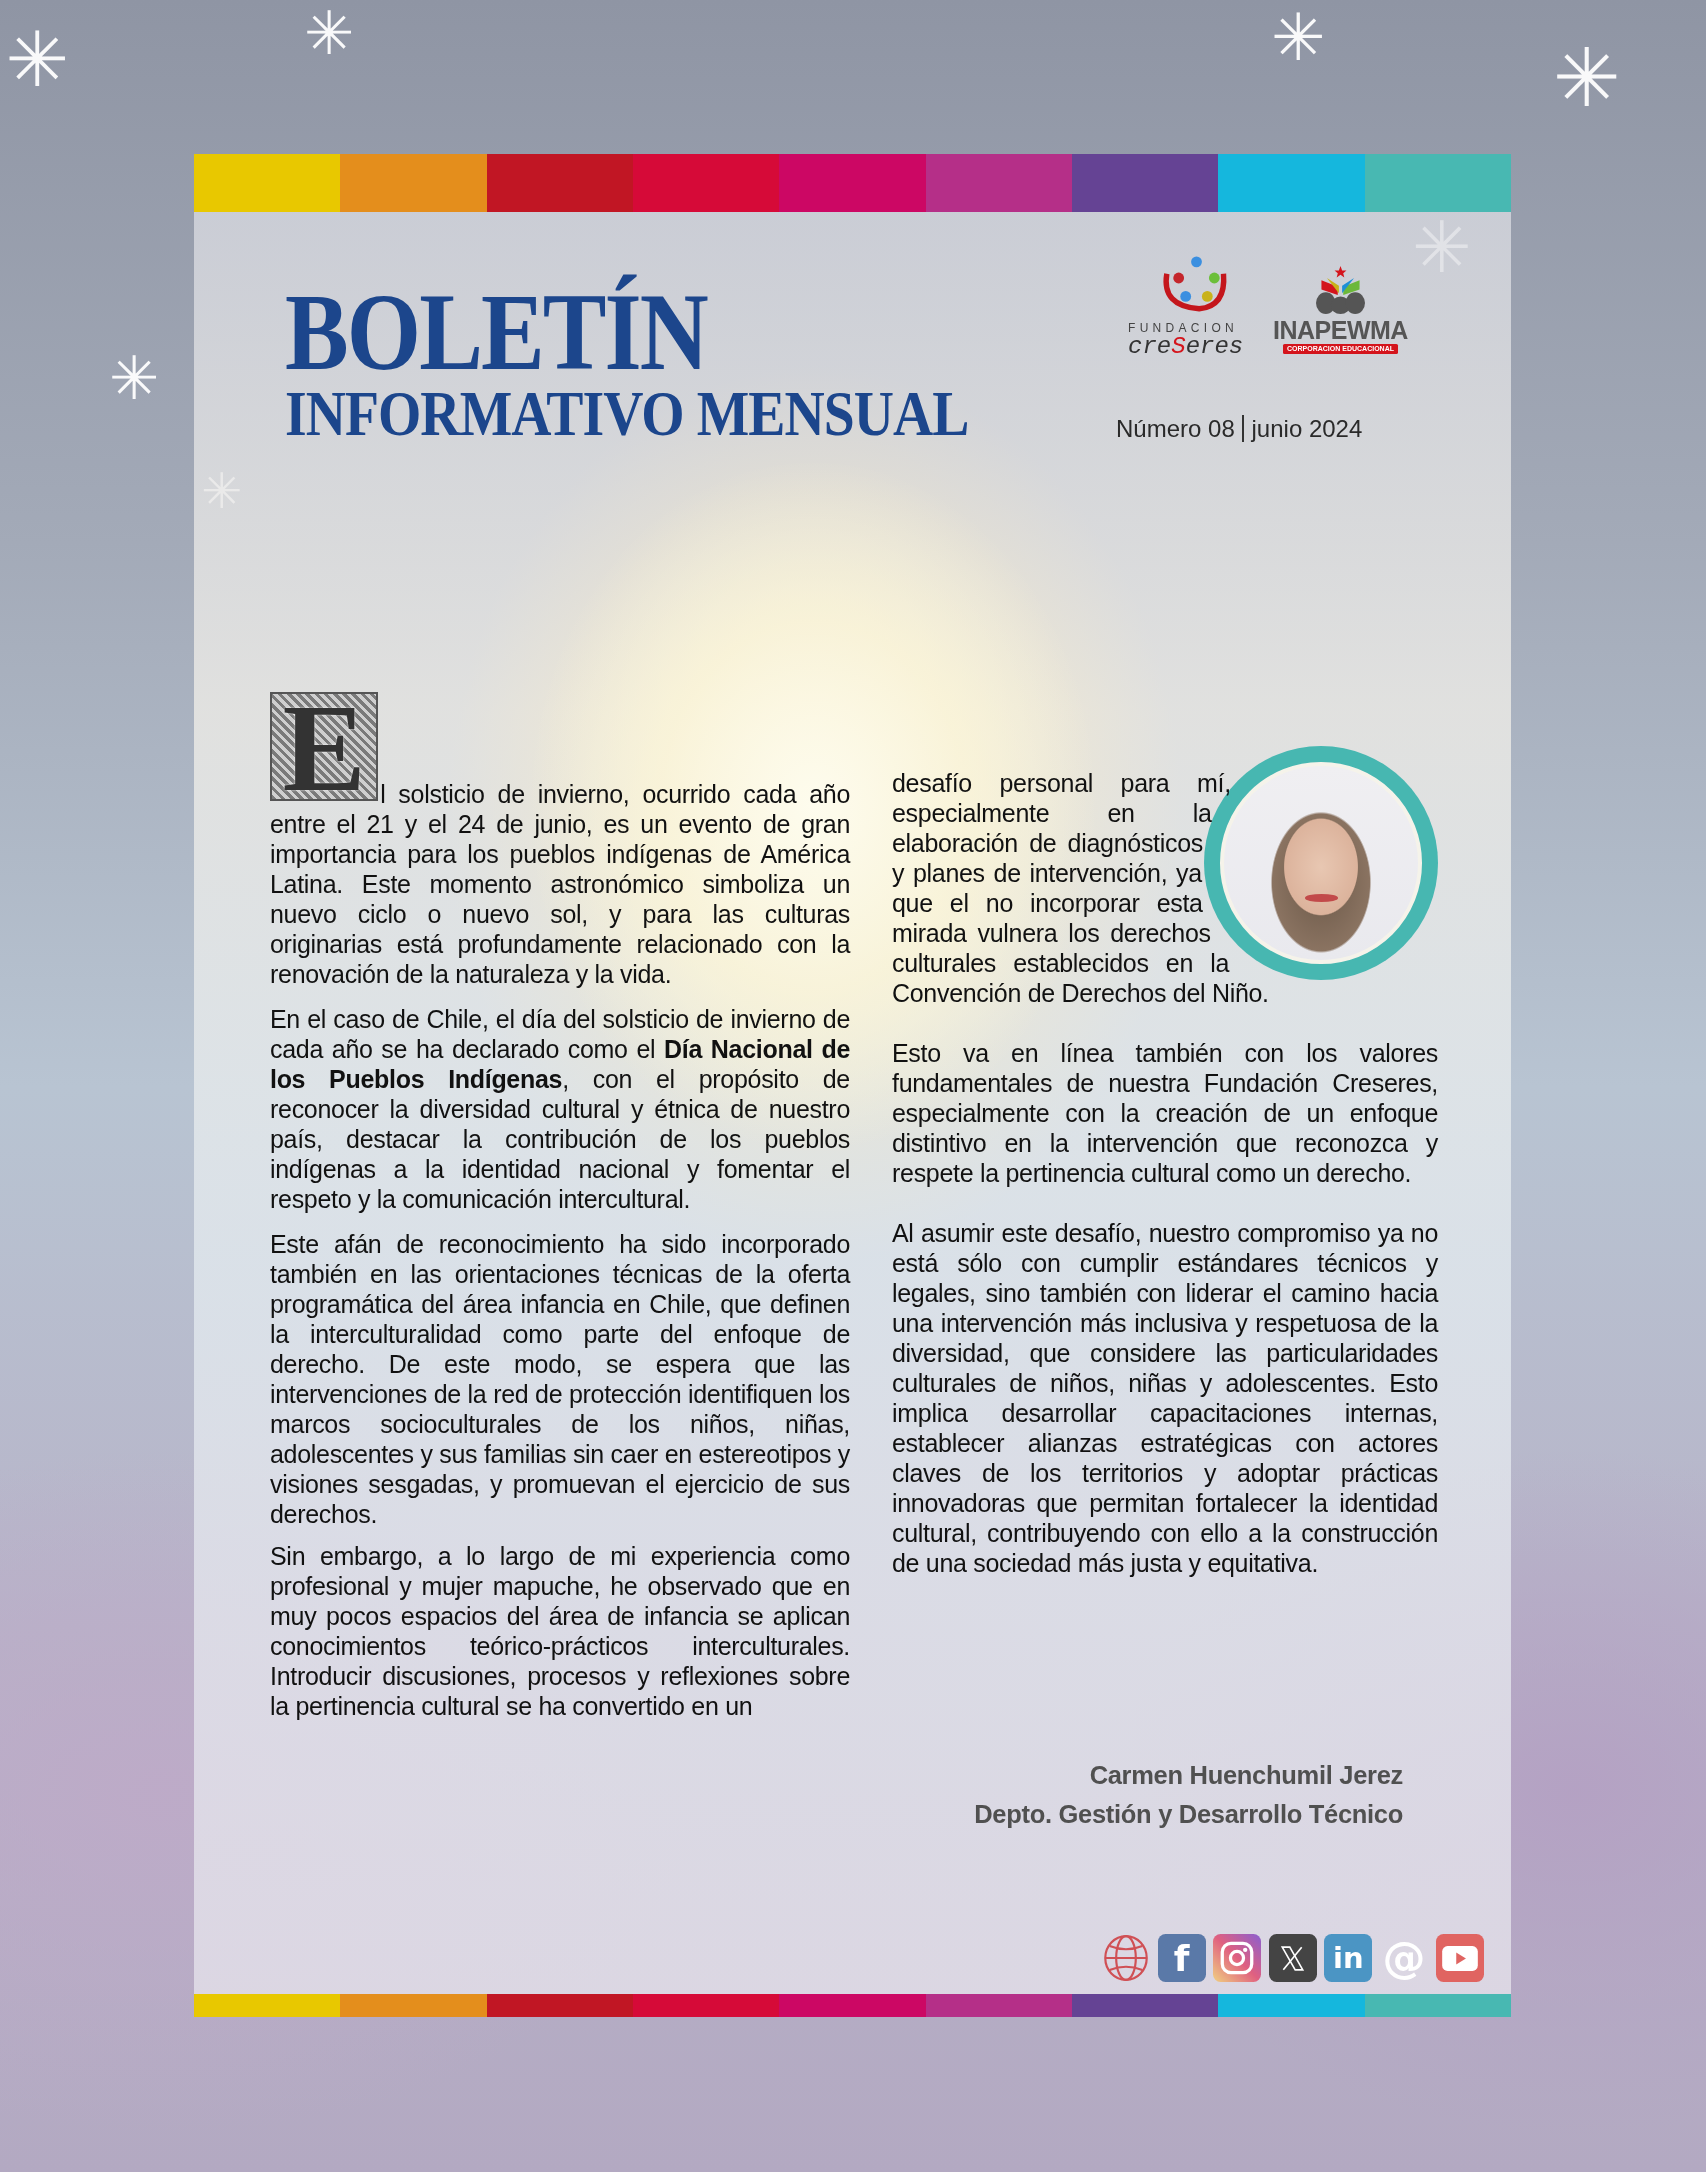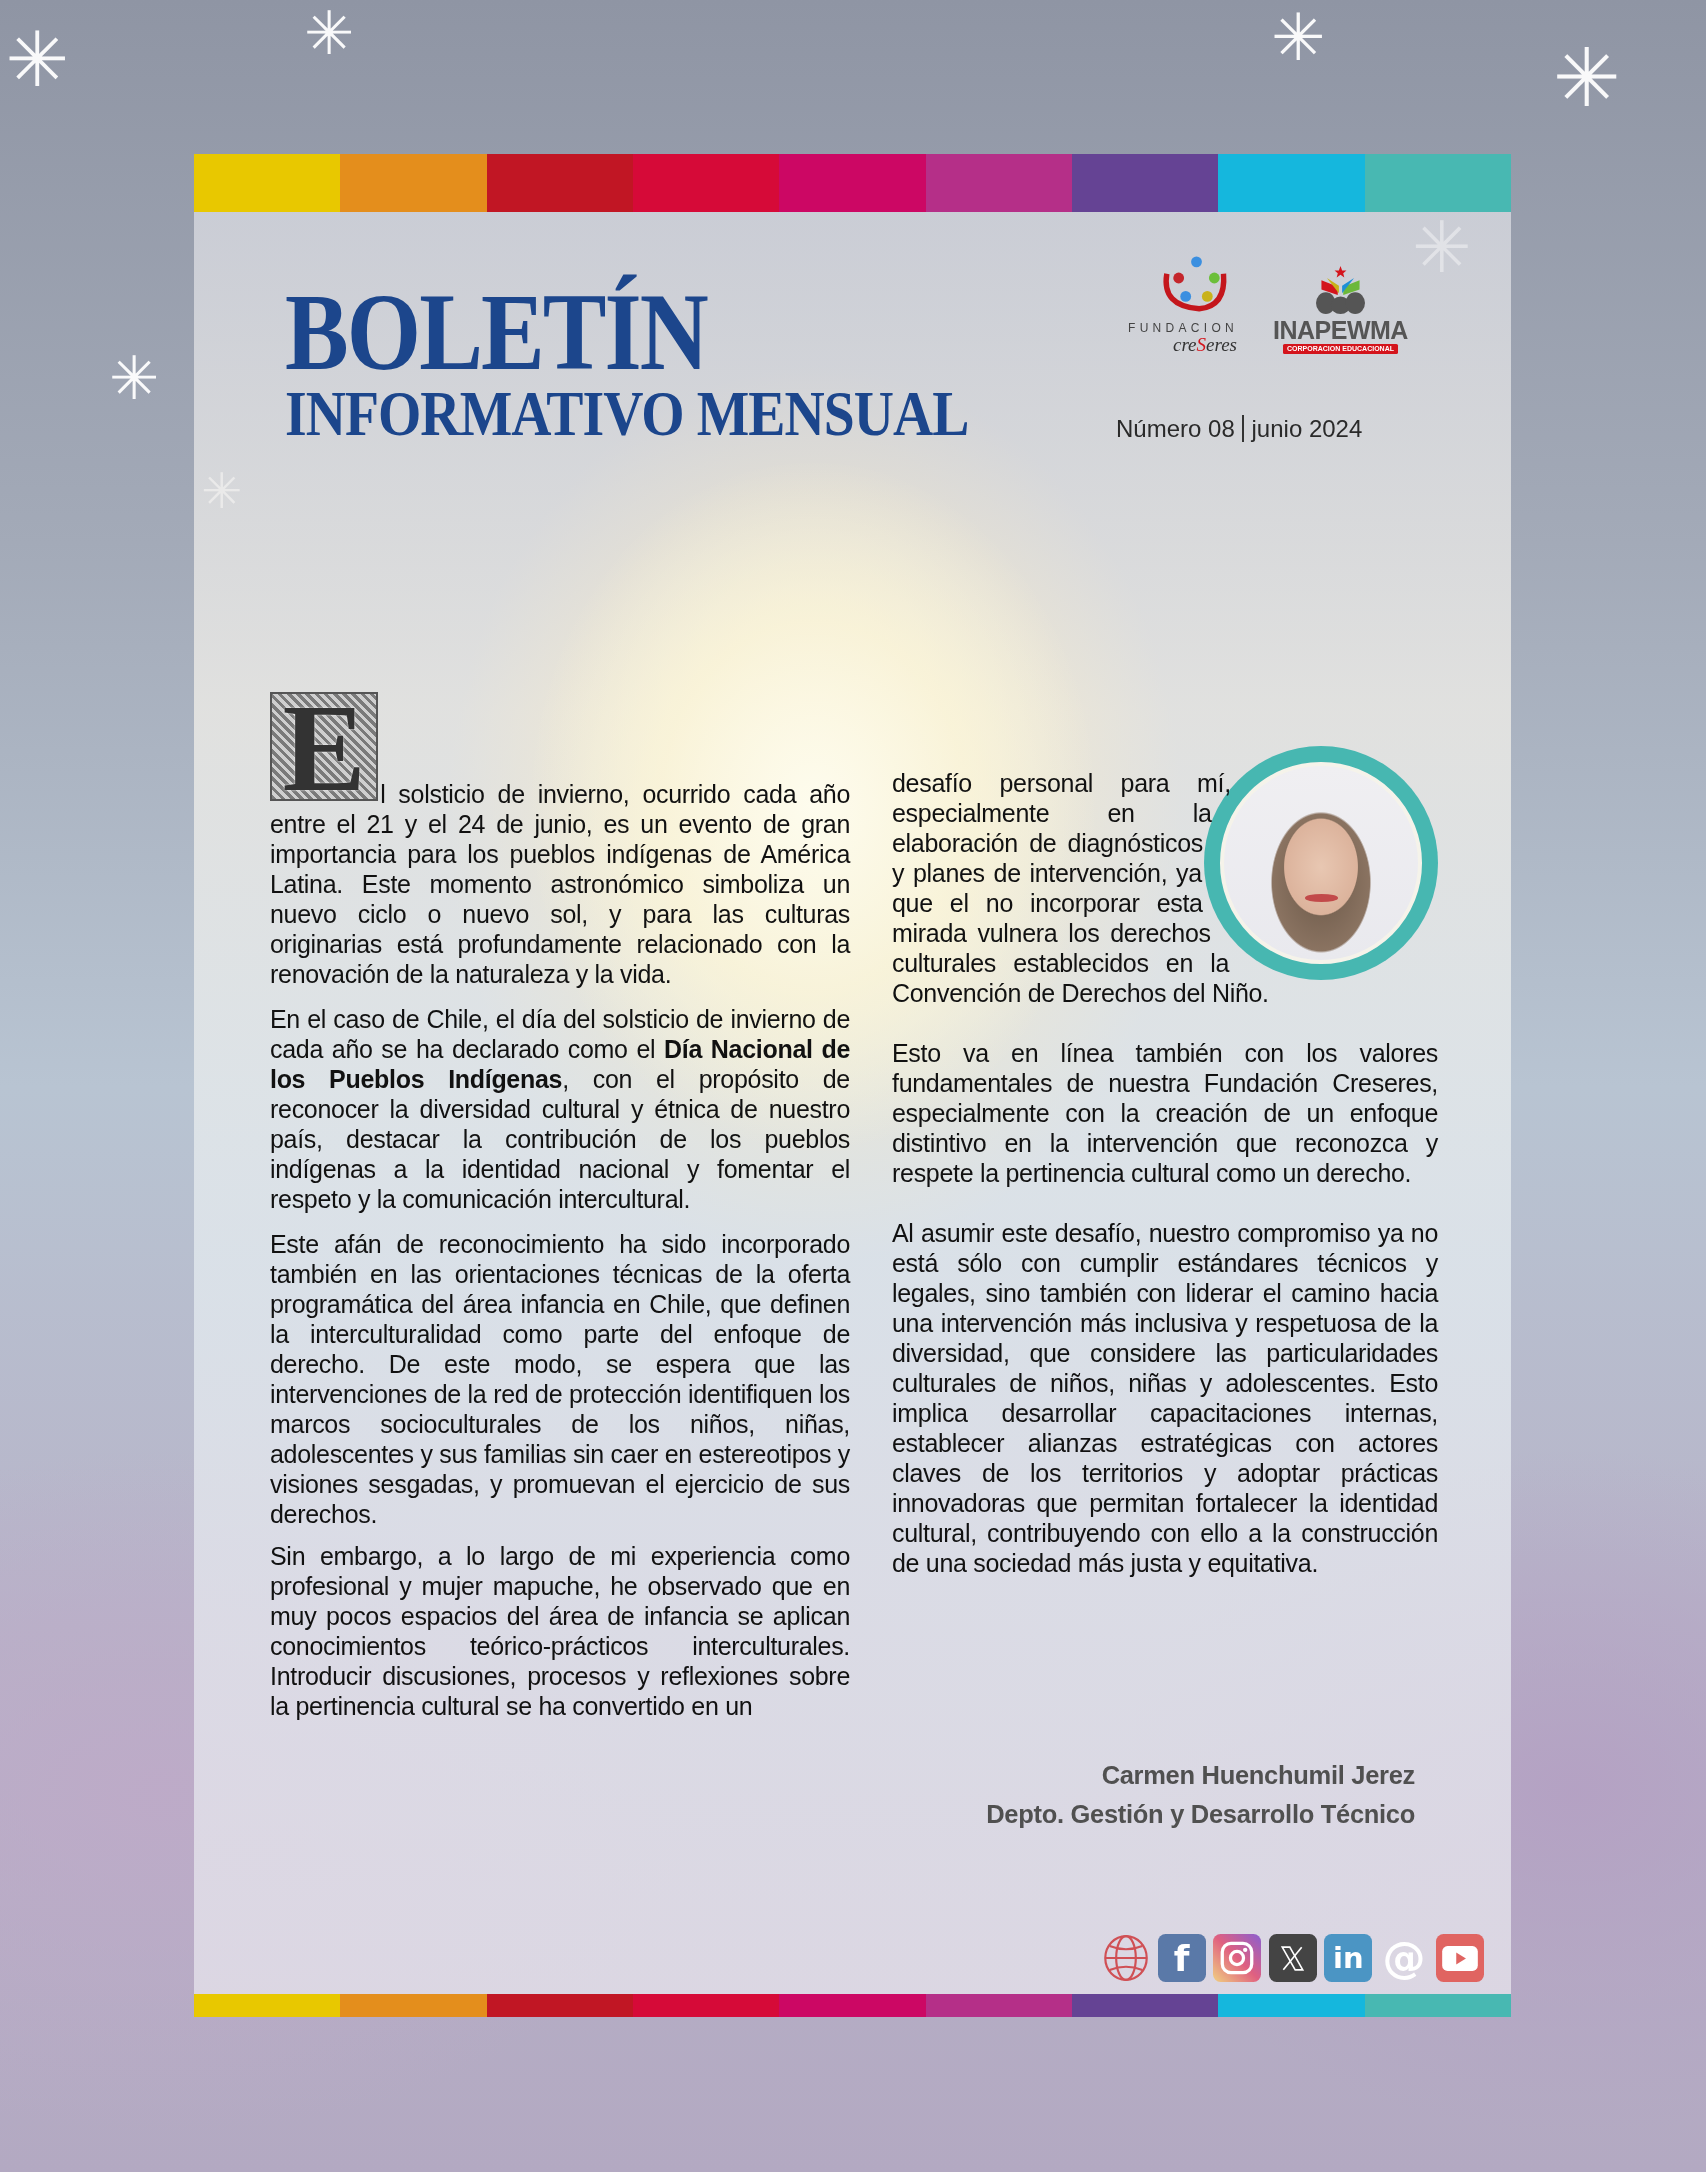--- a/index.html
+++ b/index.html
@@ -41,21 +41,21 @@
   .issue {
     position: absolute; left: 922px; top: 261px;
     font-size: 24px; color: #2a2a2a; white-space: nowrap;
   }
   .issue .sep { display: inline-block; width: 1.6px; height: 27px; background: #333; margin: 0 7.6px; vertical-align: -5.4px; }
 
   .logo { position: absolute; }
   .logo-creseres { left: 934px; top: 98px; width: 109px; height: 109px; text-align: right; }
   .logo-inapewma { left: 1073px; top: 111px; width: 147px; height: 92px; text-align: center; }
   .creseres-fund { font-size: 12px; letter-spacing: 4.3px; color: #444; margin-top: 2.2px; }
-  .creseres-name { font-family: Liberation Serif, serif; font-style: italic; font-size: 19px; color: #333; line-height: 1; }
+  .creseres-name { font-family: Liberation Mono, monospace; font-style: italic; font-size: 24px; color: #333; line-height: 1; }
   .creseres-name b { color: #d4141c; font-weight: normal; }
   .inapewma-name { font-weight: bold; font-size: 25px; color: #555; line-height: 1; margin-top: 2.2px; letter-spacing: -0.5px; }
   .inapewma-tag { display: inline-block; background: #d4141c; color: #fff; font-size: 7px; padding: 1.6px 4.3px; border-radius: 1.6px; font-weight: bold; }
 
   .banner {
     position: absolute; left: 0; top: 358px; width: 1244px; height: 142px;
     background: #47b7b1; border-radius: 0 14px 14px 0;
   }
   .banner-kicker, .banner-title {
     position: absolute; left: 98px; color: #ffffff;
@@ -96,21 +96,21 @@
     width: 100%; height: 100%; border-radius: 50%; border: 4.3px solid #f5f3ea;
     background:
       radial-gradient(ellipse 52px 68px at 50% 52%, #e8c7b2 0%, #dcb39c 70%, rgba(0,0,0,0) 72%),
       radial-gradient(ellipse 81px 114px at 50% 60%, #6b5848 0%, #8a7361 60%, rgba(0,0,0,0) 62%),
       linear-gradient(180deg, #f0eff2 0%, #e9e9ee 100%);
     position: relative; overflow: hidden;
   }
   .lips { position: absolute; left: 50%; top: 66%; width: 33px; height: 7.6px; margin-left: -16.3px; background: #c24a4a; border-radius: 50%; }
 
   .signature {
-    position: absolute; right: 96px; top: 1602px; text-align: right;
+    position: absolute; right: 108px; top: 1602px; text-align: right;
     font-family: "Liberation Sans", sans-serif; font-weight: bold; color: #505050;
     font-size: 25.5px; line-height: 39px; letter-spacing: -0.3px;
   }
 
   .social { position: absolute; left: 908px; top: 1780px; display: flex; gap: 7.6px; align-items: center; }
   .social .ic {
     width: 48px; height: 48px; border-radius: 7.6px; display: flex; align-items: center; justify-content: center;
     color: #fff; font-weight: bold; font-family: "DejaVu Sans", sans-serif;
   }
   .ic-web { background: transparent; }

